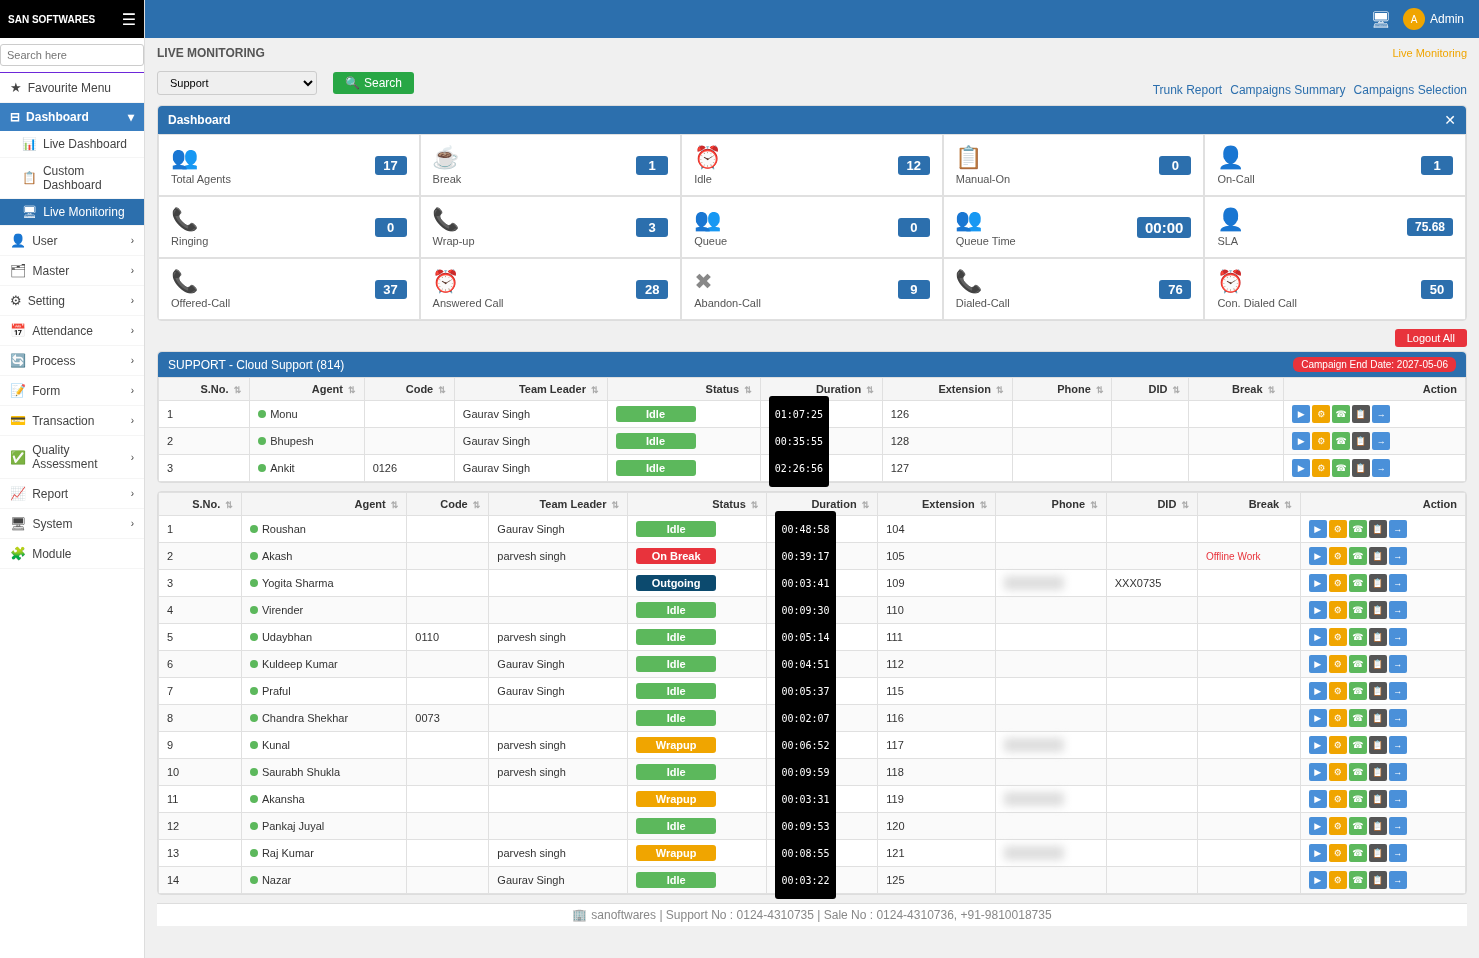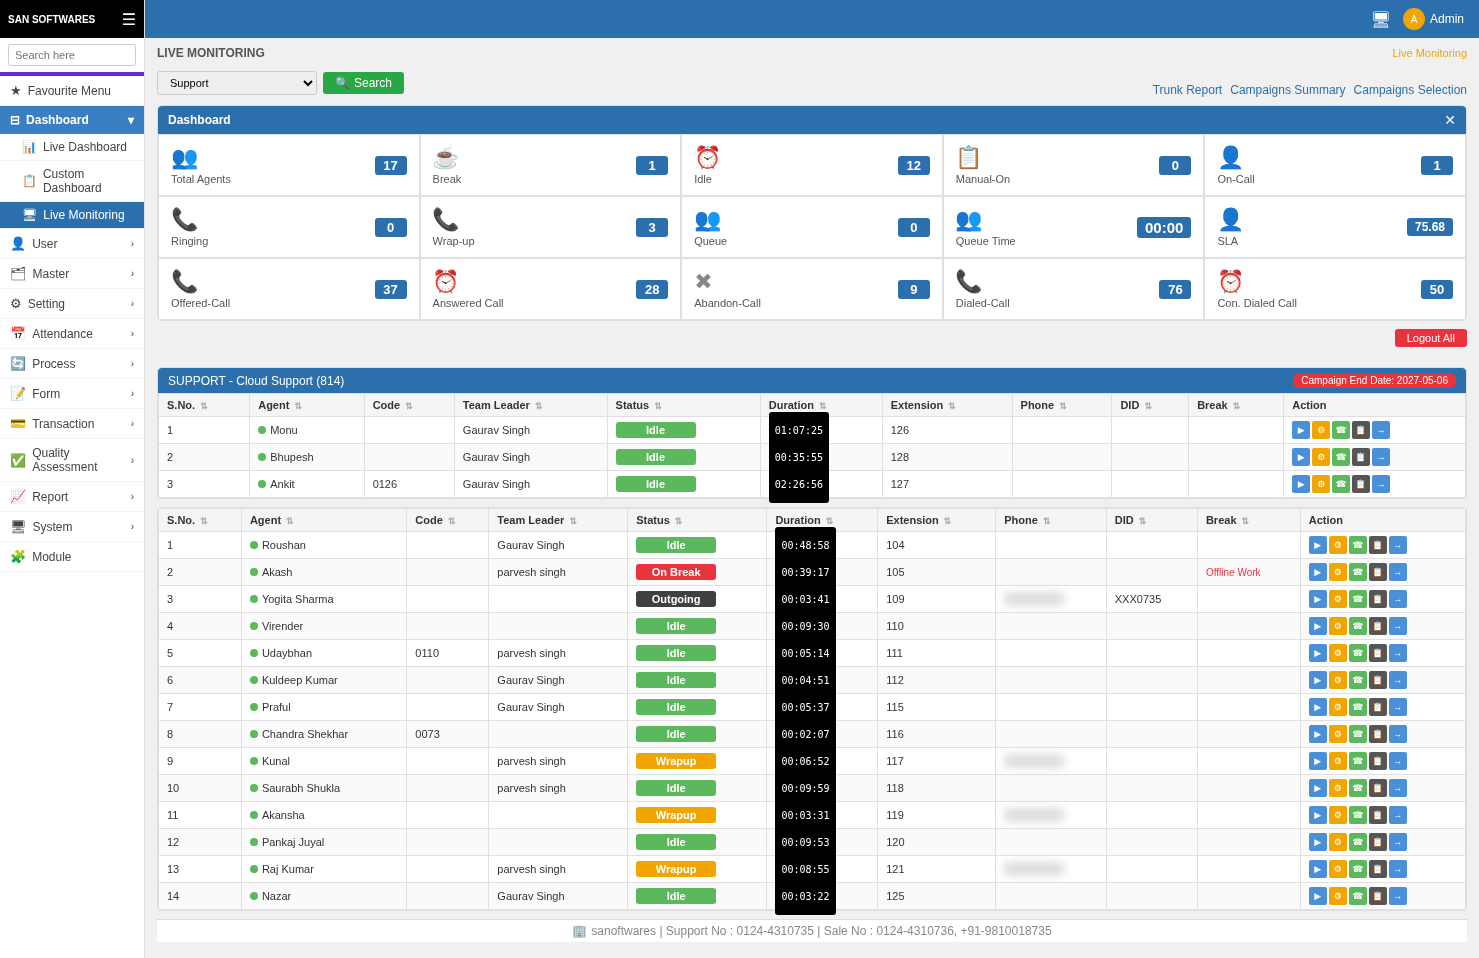--- a/index.html
+++ b/index.html
@@ -3,21 +3,21 @@
   <meta charset="utf-8">
   <style>
     * { box-sizing: border-box; margin: 0; padding: 0; font-family: Arial, sans-serif; font-size: 12px; }
     body { background: #f0f0f0; display: flex; height: 958px; overflow: hidden; }
 
     
     .sidebar { width: 145px; background: #fff; border-right: 1px solid #ddd; display: flex; flex-direction: column; flex-shrink: 0; }
     .sidebar-header { background: #000000; padding: 8px; display: flex; align-items: center; justify-content: space-between; height: 38px; }
     .sidebar-logo { color: #fff; font-weight: bold; font-size: 10px; }
     .sidebar-menu-icon { color: #fff; font-size: 16px; cursor: pointer; }
-    .sidebar-search { padding: 6px 8px; border-bottom: 4px solid #6d28d9; }
+    .sidebar-search { padding: 6px 0; border-bottom: 1px solid #6d28d9; }
     .sidebar-search input { width: 100%; border: 1px solid #ccc; padding: 4px 6px; border-radius: 3px; font-size: 11px; }
     .sidebar-nav { overflow-y: auto; flex: 1; }
     .nav-item { display: flex; align-items: center; padding: 7px 10px; cursor: pointer; color: #444; border-bottom: 1px solid #f5f5f5; }
     .nav-item .nav-icon { margin-right: 6px; font-size: 13px; }
     .nav-item .nav-arrow { margin-left: auto; font-size: 10px; }
     .nav-group-header { display: flex; align-items: center; padding: 7px 10px; cursor: pointer; color: #fff; background: #3a7fc1; font-weight: bold; }
     .nav-group-header .nav-icon { margin-right: 6px; }
     .nav-group-header .nav-arrow { margin-left: auto; }
     .nav-sub-item { display: flex; align-items: center; padding: 6px 10px 6px 22px; cursor: pointer; color: #444; border-bottom: 1px solid #f5f5f5; }
     .nav-sub-item.active { background: #2c6fad; color: #fff; }
@@ -30,55 +30,55 @@
     .top-bar-icon { font-size: 16px; }
     .admin-badge { display: flex; align-items: center; gap: 5px; }
     .admin-avatar { background: #f0a500; border-radius: 50%; width: 22px; height: 22px; display: flex; align-items: center; justify-content: center; color: #fff; font-size: 10px; }
 
     .content-area { flex: 1; overflow-y: auto; padding: 8px 12px; }
     .page-title { color: #555; font-size: 12px; font-weight: bold; margin-bottom: 4px; }
     .live-monitoring-link { color: #f0a500; text-align: right; font-size: 11px; margin-bottom: 4px; }
 
     
     .toolbar { display: flex; align-items: center; justify-content: space-between; margin-bottom: 8px; }
-    .toolbar-left { display: flex; gap: 6px; align-items: center; }
+    .toolbar-left { display: flex; gap: 16px; align-items: center; }
     .toolbar-select { border: 1px solid #ccc; padding: 4px 8px; border-radius: 3px; font-size: 11px; width: 160px; }
     .search-btn { background: #28a745; color: #fff; border: none; padding: 4px 12px; border-radius: 3px; cursor: pointer; font-size: 11px; display: flex; align-items: center; gap: 4px; }
     .toolbar-right { display: flex; gap: 8px; font-size: 11px; color: #2c6fad; margin-top: 15px; }
     .toolbar-right a { color: #2c6fad; text-decoration: none; cursor: pointer; }
 
     
     .dashboard-panel { background: #fff; border: 1px solid #ddd; border-radius: 4px; margin-bottom: 8px; }
     .dashboard-panel-header { background: #2c6fad; color: #fff; padding: 6px 10px; font-weight: bold; font-size: 12px; border-radius: 4px 4px 0 0; display: flex; align-items: center; justify-content: space-between; }
     .dashboard-close { background: none; border: none; color: #fff; cursor: pointer; font-size: 14px; }
     .metrics-grid { display: grid; grid-template-columns: repeat(5, 1fr); gap: 0; }
     .metric-card { border: 1px solid #e0e0e0; padding: 10px 12px; display: flex; align-items: center; justify-content: space-between; background: #fff; min-height: 60px; }
     .metric-info { display: flex; flex-direction: column; }
     .metric-icon { font-size: 22px; color: #888; margin-bottom: 2px; }
     .metric-label { font-size: 11px; color: #555; }
     .metric-value { background: #2c6fad; color: #fff; border-radius: 3px; padding: 2px 8px; font-size: 13px; font-weight: bold; min-width: 32px; text-align: center; }
     .metric-value.time { font-size: 15px; }
     .metric-value.decimal { font-size: 12px; }
 
     
-    .logout-area { display: flex; justify-content: flex-end; margin-bottom: 20px; }
+    .logout-area { display: flex; justify-content: flex-end; margin-bottom: 4px; }
     .logout-btn { background: #e8333c; color: #fff; border: none; padding: 3px 12px; border-radius: 3px; cursor: pointer; font-size: 11px; }
 
     
     .table-section { background: #fff; border: 1px solid #ddd; border-radius: 4px; margin-bottom: 8px; }
     .table-section-header { background: #2c6fad; color: #fff; padding: 5px 10px; font-size: 11px; display: flex; align-items: center; gap: 8px; border-radius: 4px 4px 0 0; justify-content: space-between; }
     .campaign-badge { background: #e8333c; color: #fff; padding: 2px 8px; border-radius: 6px; font-size: 10px; }
     .data-table { width: 100%; border-collapse: collapse; }
-    .data-table th { background: #f5f5f5; border: 1px solid #e0e0e0; padding: 5px 8px; text-align: left; font-size: 11px; color: #333; font-weight: bold; white-space: nowrap; }
+    .data-table th { background: #f5f5f5; border: 1px solid #e0e0e0; padding: 5px 8px; text-align: right; font-size: 11px; color: #333; font-weight: bold; white-space: nowrap; }
     .data-table td { border: 1px solid #e0e0e0; padding: 4px 8px; font-size: 11px; color: #333; }
     .data-table tr:nth-child(even) { background: #fafafa; }
     .status-badge { padding: 2px 10px; border-radius: 3px; color: #fff; font-size: 11px; font-weight: bold; display: inline-block; min-width: 80px; text-align: center; }
     .status-idle { background: #5cb85c; }
     .status-break { background: #e8333c; }
-    .status-outgoing { background: #404040; }
+    .status-outgoing { background: #0c4a6e; }
     .status-wrapup { background: #f0a500; }
     .duration-badge { background: #000; color: #fff; padding: 13px 6px; border-radius: 3px; font-size: 10px; font-family: monospace; }
     .agent-dot { width: 8px; height: 8px; border-radius: 50%; background: #5cb85c; display: inline-block; margin-right: 4px; }
     .action-btns { display: flex; gap: 2px; }
     .action-btn { width: 18px; height: 18px; border: none; border-radius: 2px; cursor: pointer; font-size: 9px; color: #fff; display: flex; align-items: center; justify-content: center; }
     .btn-blue { background: #4a90d9; }
     .btn-orange { background: #f0a500; }
     .btn-green { background: #5cb85c; }
     .btn-dark { background: #555; }
     .offline-text { color: #e8333c; font-size: 10px; }

